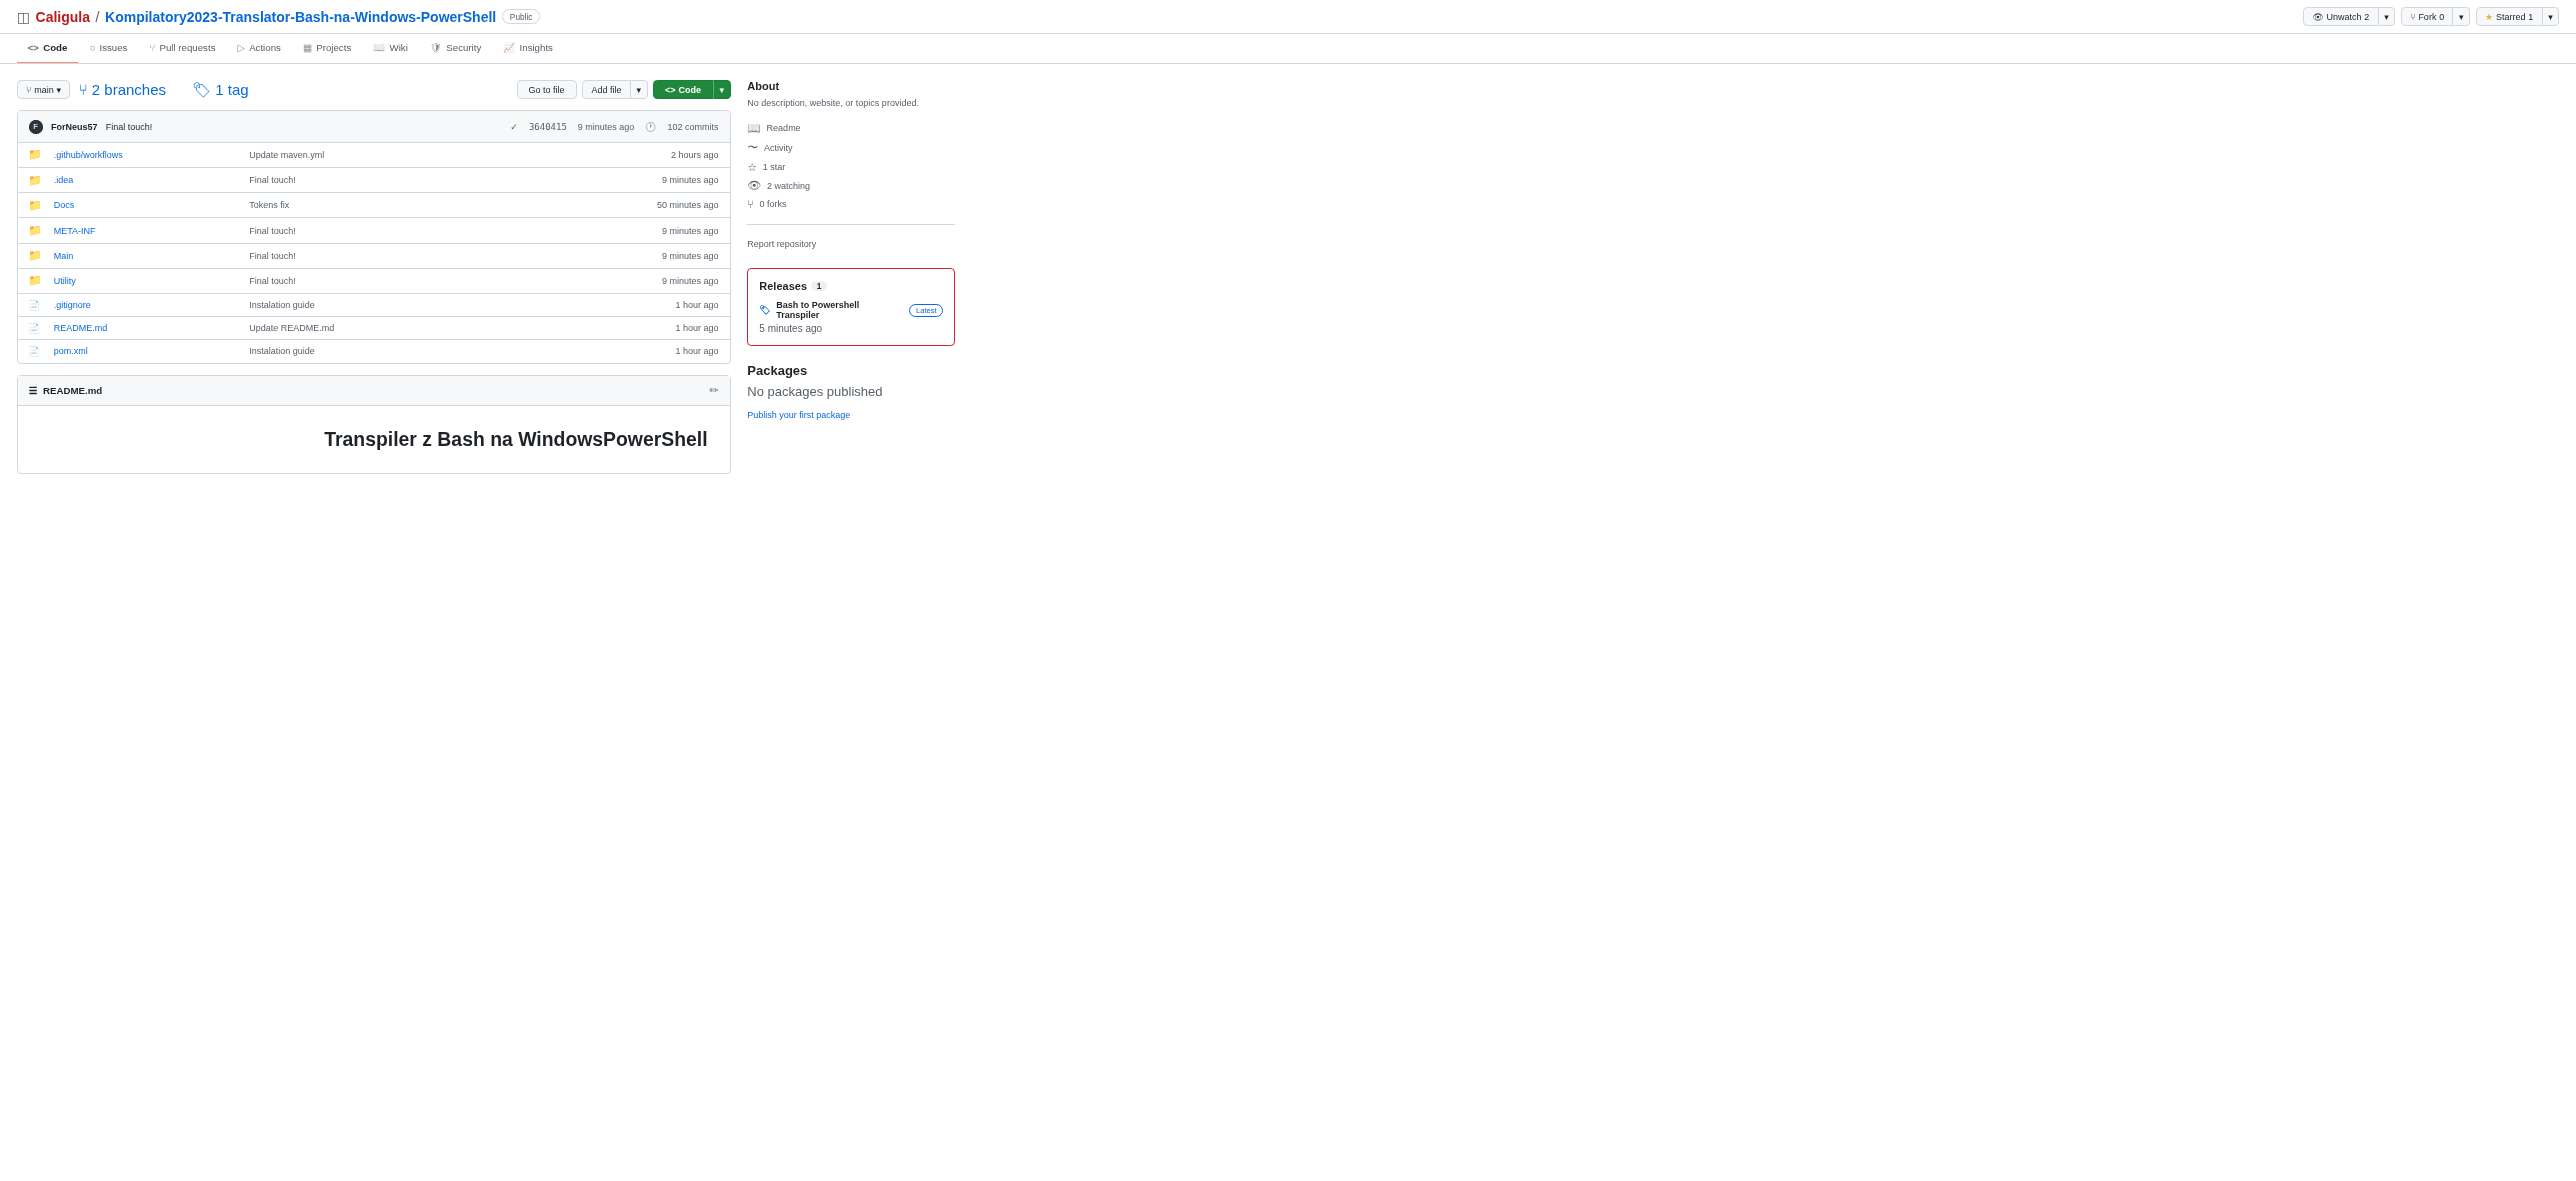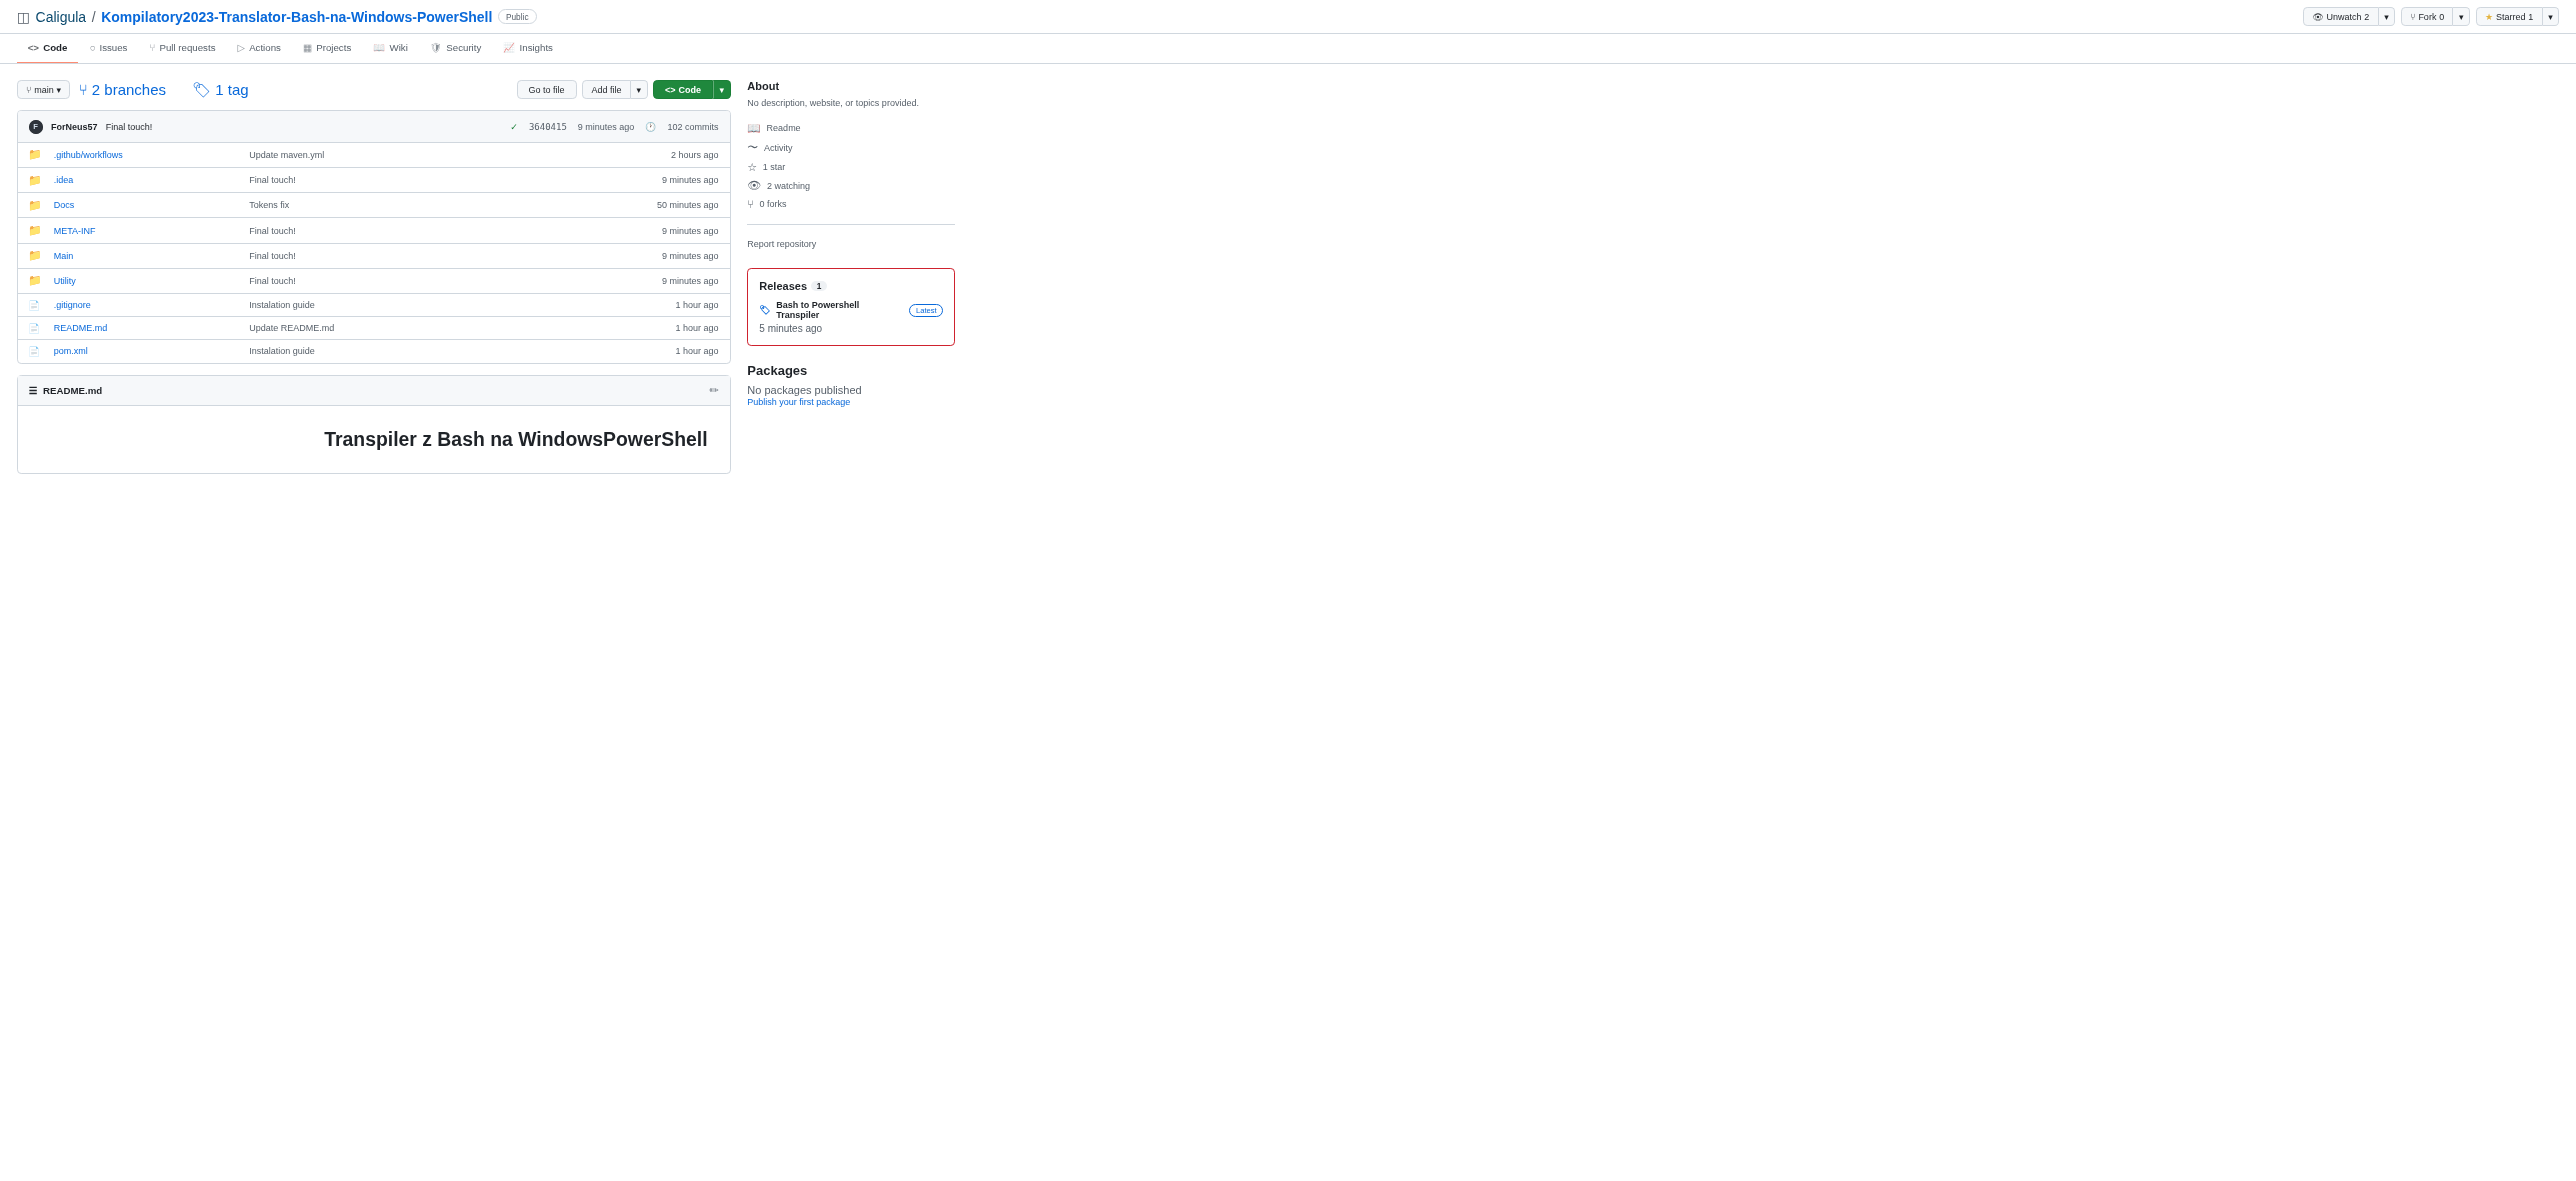--- a/index.html
+++ b/index.html
@@ -5,21 +5,21 @@
     * { box-sizing: border-box; margin: 0; padding: 0; }
     body { font-family: -apple-system, BlinkMacSystemFont, "Segoe UI", Helvetica, Arial, sans-serif; font-size: 9.7px; color: #1f2328; background: #fff; }
     
     
     .repo-header {
       display: flex; align-items: center; justify-content: space-between;
       padding: 7px 16.7px; border-bottom: 0.7px solid #d0d7de;
       background: #fff;
     }
     .repo-title { display: flex; align-items: center; gap: 5.6px; font-size: 14px; }
-    .repo-title .owner { color: #0c4a6e; font-weight: 400; cursor: pointer; }
+    .repo-title .owner { color: #b91c1c; font-weight: 700; cursor: pointer; }
     .repo-title .separator { color: #57606a; }
     .repo-title .repo-name { color: #0969da; font-weight: 600; cursor: pointer; }
     .repo-title .badge {
       border: 0.7px solid #d0d7de; border-radius: 14px; padding: 1.4px 7px;
       font-size: 8.3px; color: #57606a; font-weight: 500;
     }
     .header-actions { display: flex; align-items: center; gap: 5.6px; }
     .action-btn-split { display: flex; align-items: center; }
     .action-btn-split .main-part {
       display: flex; align-items: center; gap: 2.8px;
@@ -144,21 +144,21 @@
     .release-name { display: flex; align-items: center; gap: 5.6px; font-weight: 600; color: #1f2328; margin-bottom: 2.8px; }
     .latest-badge {
       border: 0.7px solid #0969da; border-radius: 14px; padding: 0.7px 5.6px;
       font-size: 7.6px; color: #0969da; font-weight: 500;
     }
     .release-time { color: #57606a; font-size: 10px; }
     .release-icon { color: #0969da; }
     
     .packages-section { margin-bottom: 16.7px; }
     .packages-title { font-weight: 600; font-size: 13px; margin-bottom: 5.6px; }
-    .packages-none { color: #57606a; font-size: 11px; margin-bottom: 0; }
+    .packages-none { color: #57606a; font-size: 13px; margin-bottom: 10px; }
     .packages-link { color: #0969da; font-size: 9px; cursor: pointer; }
     
     .divider { border: none; border-top: 0.7px solid #d0d7de; margin: 11px 0; }
   </style>
 </head>
 <body>
 
 <div class="repo-header">
   <div class="repo-title">
     <span style="color:#57606a;">◫</span>

